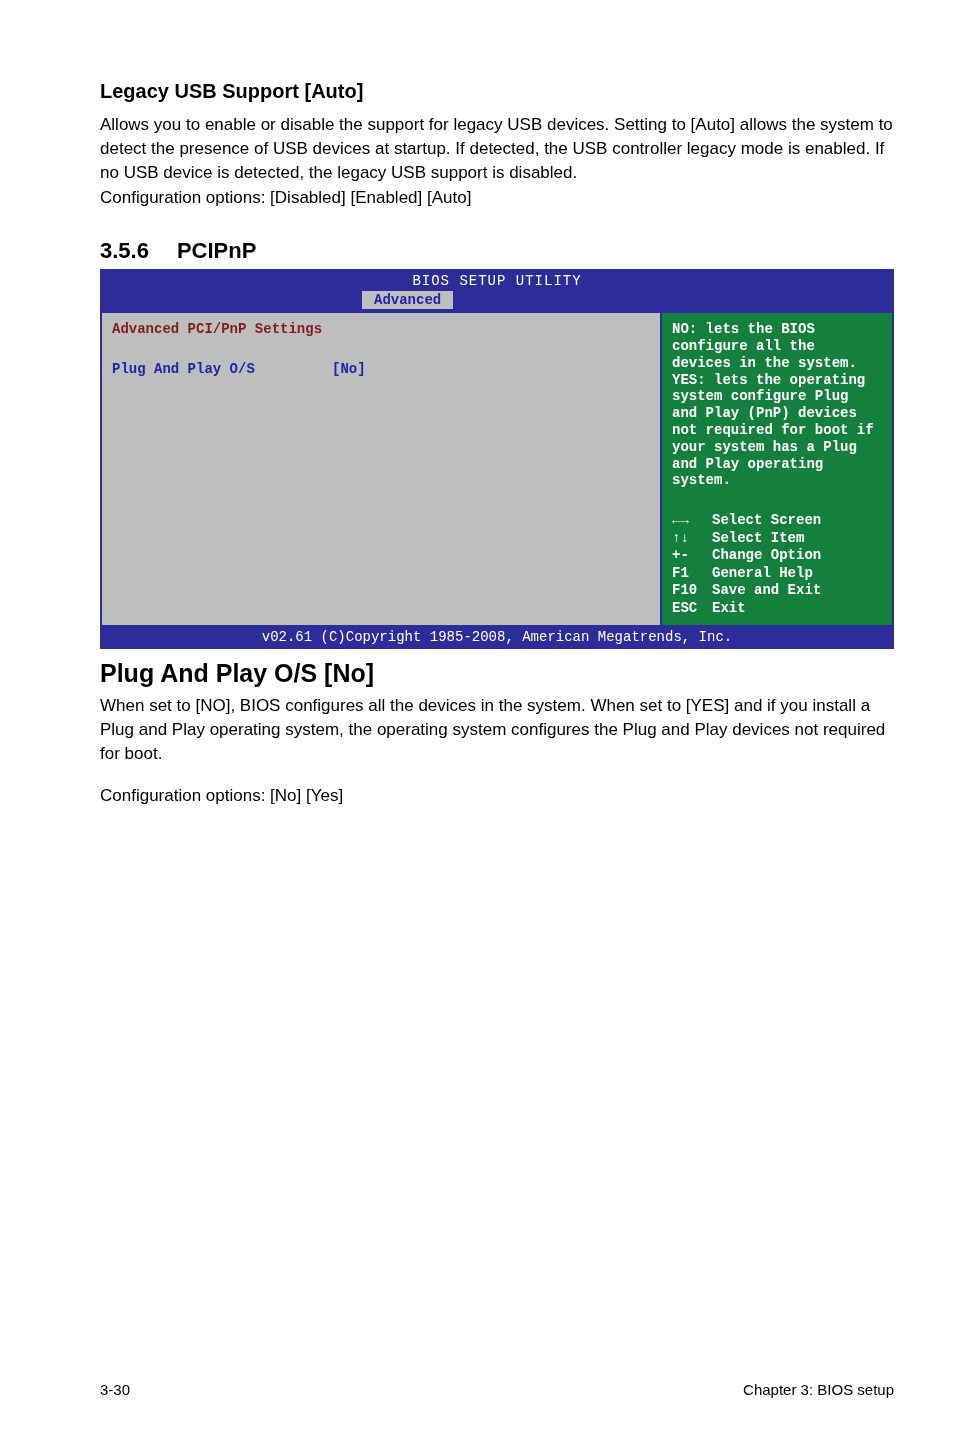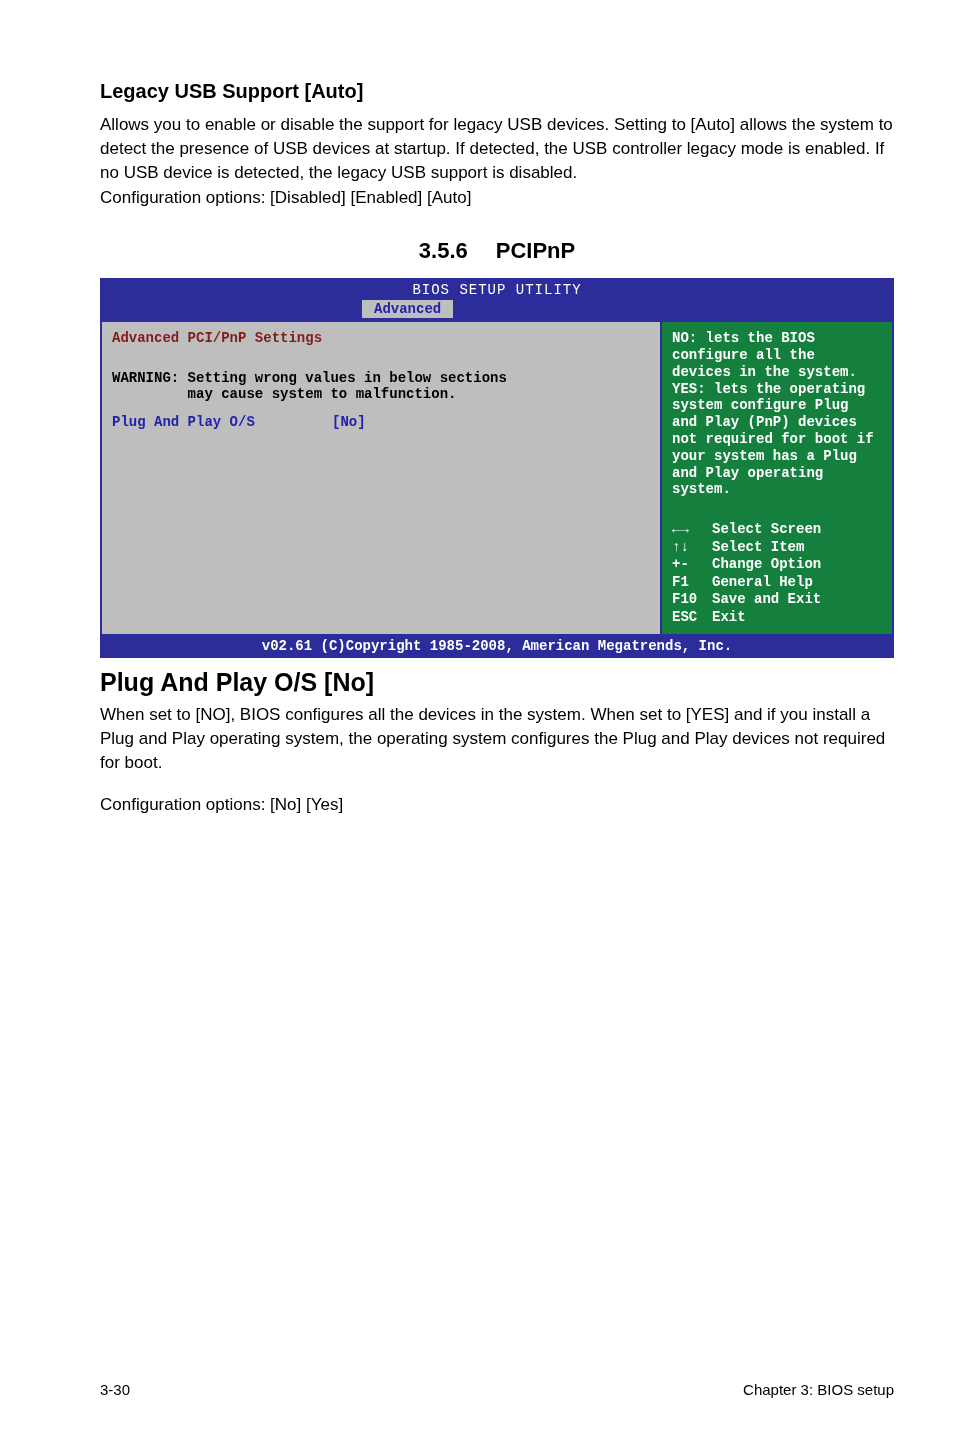--- a/index.html
+++ b/index.html
@@ -28,23 +28,22 @@
   }
   p.body-text {
     font-size: 17px;
     line-height: 1.4;
     margin: 0 0 20px 0;
   }
   .subsection-row {
     display: flex;
     align-items: baseline;
     margin-top: 28px;
-    margin-bottom: 14px;
+    margin-bottom: 5px;
     gap: 28px;
-    justify-content: center;
   }
   .subsection-num {
     font-size: 22px;
     font-weight: bold;
   }
   .subsection-name {
     font-size: 22px;
     font-weight: bold;
   }
 
@@ -133,21 +132,21 @@
   .bios-keys {
     line-height: 1.25;
   }
   .bios-keys .row { display: flex; }
   .bios-keys .k { width: 40px; }
   .bios-footer {
     background: #2C2C9A;
     color: #fff;
     text-align: center;
     font-family: "Courier New", monospace;
-    font-weight: bold;
+    font-weight: normal;
     font-size: 14px;
     padding: 2px 0;
     border: 2px solid #2C2C9A;
     border-top: none;
     box-sizing: border-box;
   }
 
   h3.plug-title {
     font-size: 25px;
     font-weight: bold;
@@ -179,22 +178,20 @@
     </div>
 
     <div class="bios-wrap">
       <div class="bios-title-row">BIOS SETUP UTILITY</div>
       <div class="bios-tabs-row">
         <span class="bios-tab-active">Advanced</span>
       </div>
       <div class="bios-body">
         <div class="bios-left">
           <div class="hdr">Advanced PCI/PnP Settings</div>
-          <div class="warning">WARNING: Setting wrong values in below sections
-         may cause system to malfunction.</div>
           <div class="setting-row">
             <span class="setting-label">Plug And Play O/S</span>
             <span>[No]</span>
           </div>
         </div>
         <div class="bios-right">
           <div class="bios-help">NO: lets the BIOS configure all the devices in the system. YES: lets the operating system configure Plug and Play (PnP) devices not required for boot if your system has a Plug and Play operating system.</div>
           <div class="bios-keys">
             <div class="row">
                 <span class="k">←→</span>

